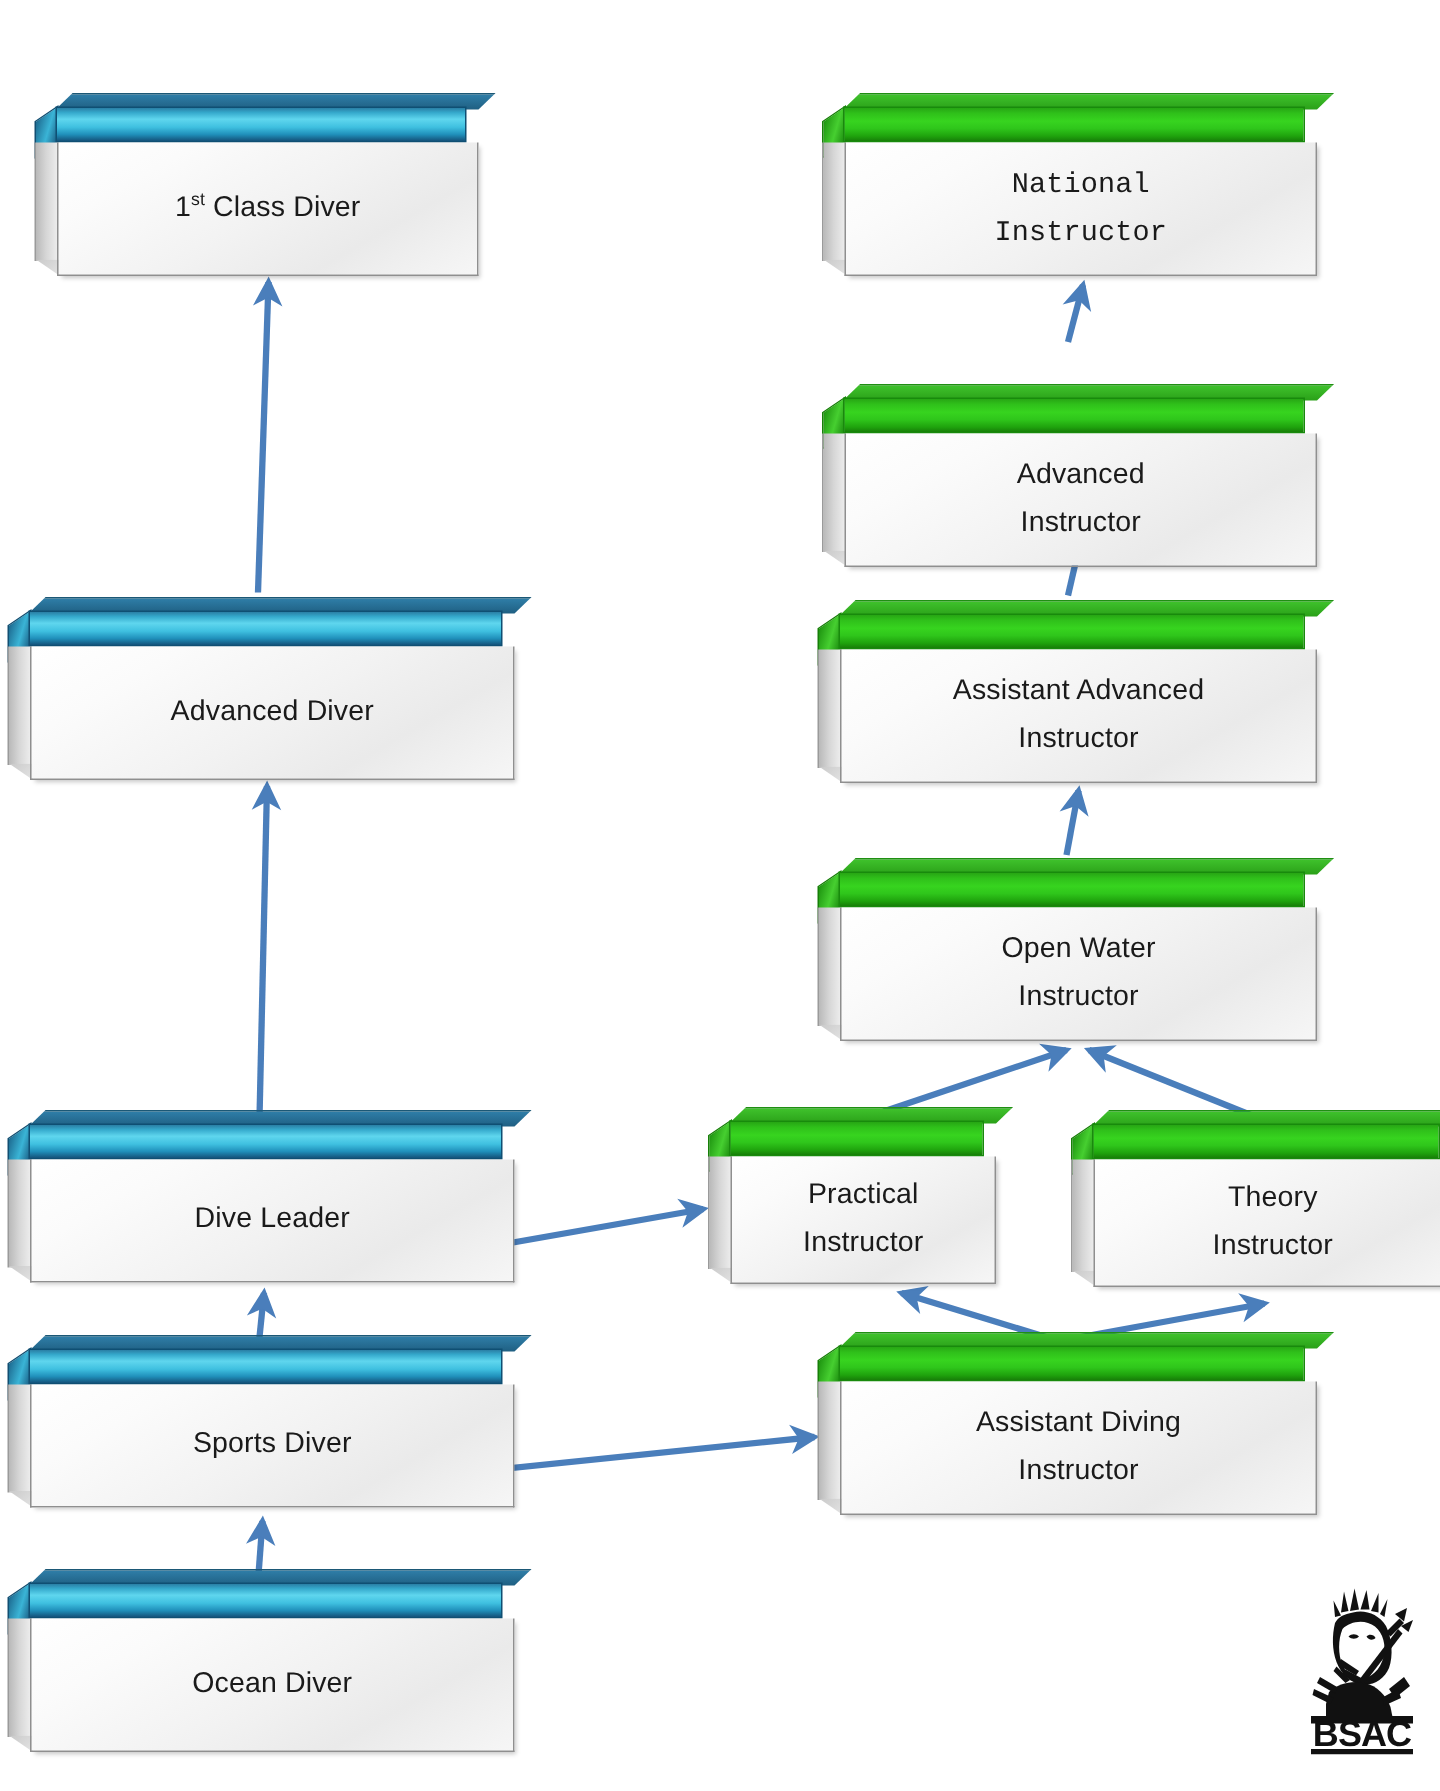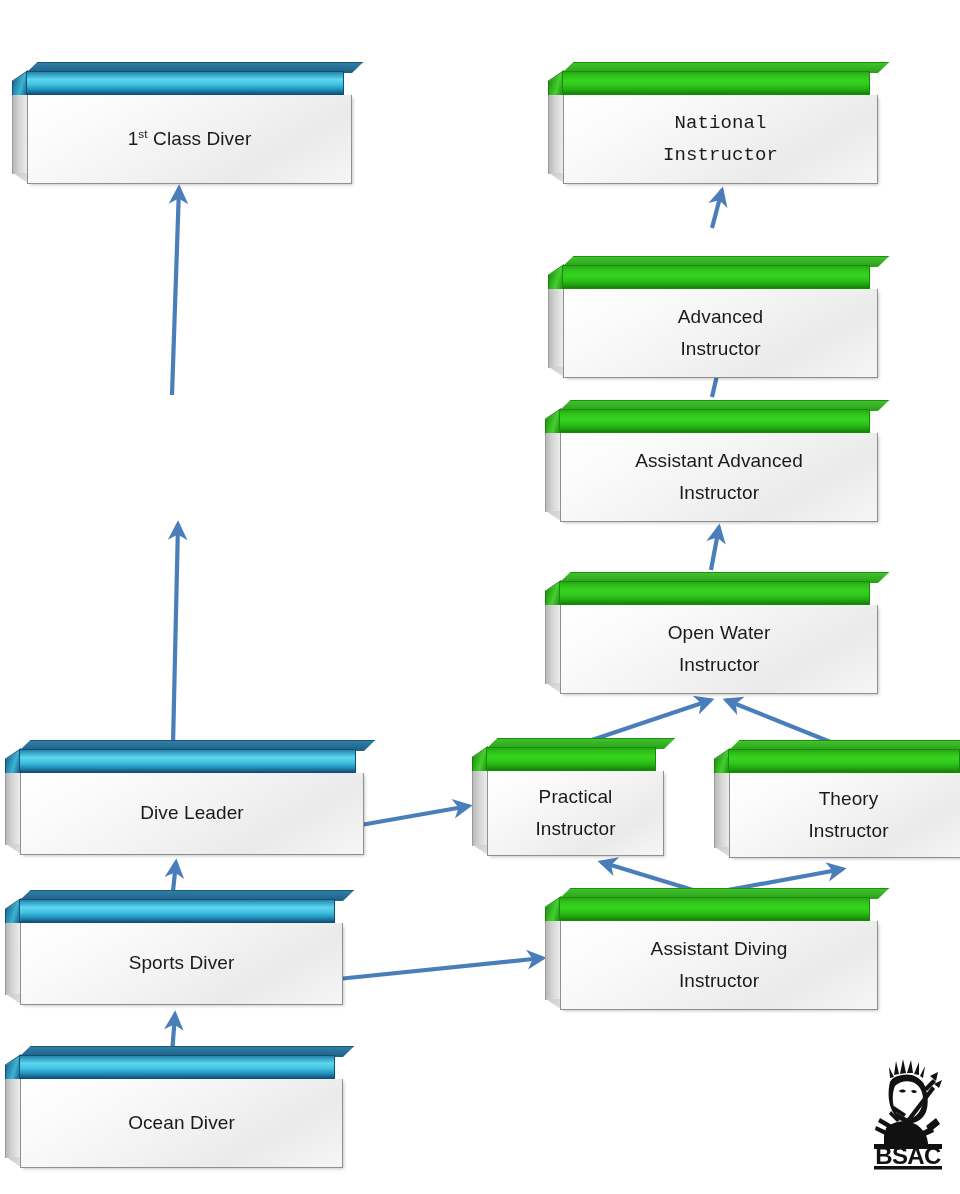--- a/index.html
+++ b/index.html
@@ -202,34 +202,45 @@
       <path d="M838 745 L726 700"></path>
 
       <path d="M711 570 L719 527"></path>
 
       <path d="M712 397 L721 358"></path>
 
       <path d="M712 228 L722 190"></path>
     </g>
   </svg>
 
-  <div class="node blue" style="left:12px; top:62px; width:296px; height:122px;padding-left:44px;">
+  <div class="node blue" style="left:23px; top:62px; width:296px; height:122px;">
     <div class="lid-wrap">
       <div class="lid-side"></div>
       <div class="lid-top"></div>
       <div class="lid-face"></div>
     </div>
     <div class="body-side"></div>
     <div class="body-face">
       <div class="label"><span>1</span><sup>st</sup><span> Class Diver</span></div>
     </div>
   </div>
 
-
-  <div class="node blue" style="left:5px; top:740px; width:338px; height:115px;padding-left:21px;">
+  <div class="node blue" style="left:5px; top:398px; width:338px; height:122px;">
+    <div class="lid-wrap">
+      <div class="lid-side"></div>
+      <div class="lid-top"></div>
+      <div class="lid-face"></div>
+    </div>
+    <div class="body-side"></div>
+    <div class="body-face">
+      <div class="label">Advanced Diver</div>
+    </div>
+  </div>
+
+  <div class="node blue" style="left:5px; top:740px; width:338px; height:115px;">
     <div class="lid-wrap">
       <div class="lid-side"></div>
       <div class="lid-top"></div>
       <div class="lid-face"></div>
     </div>
     <div class="body-side"></div>
     <div class="body-face">
       <div class="label">Dive Leader</div>
     </div>
   </div>

